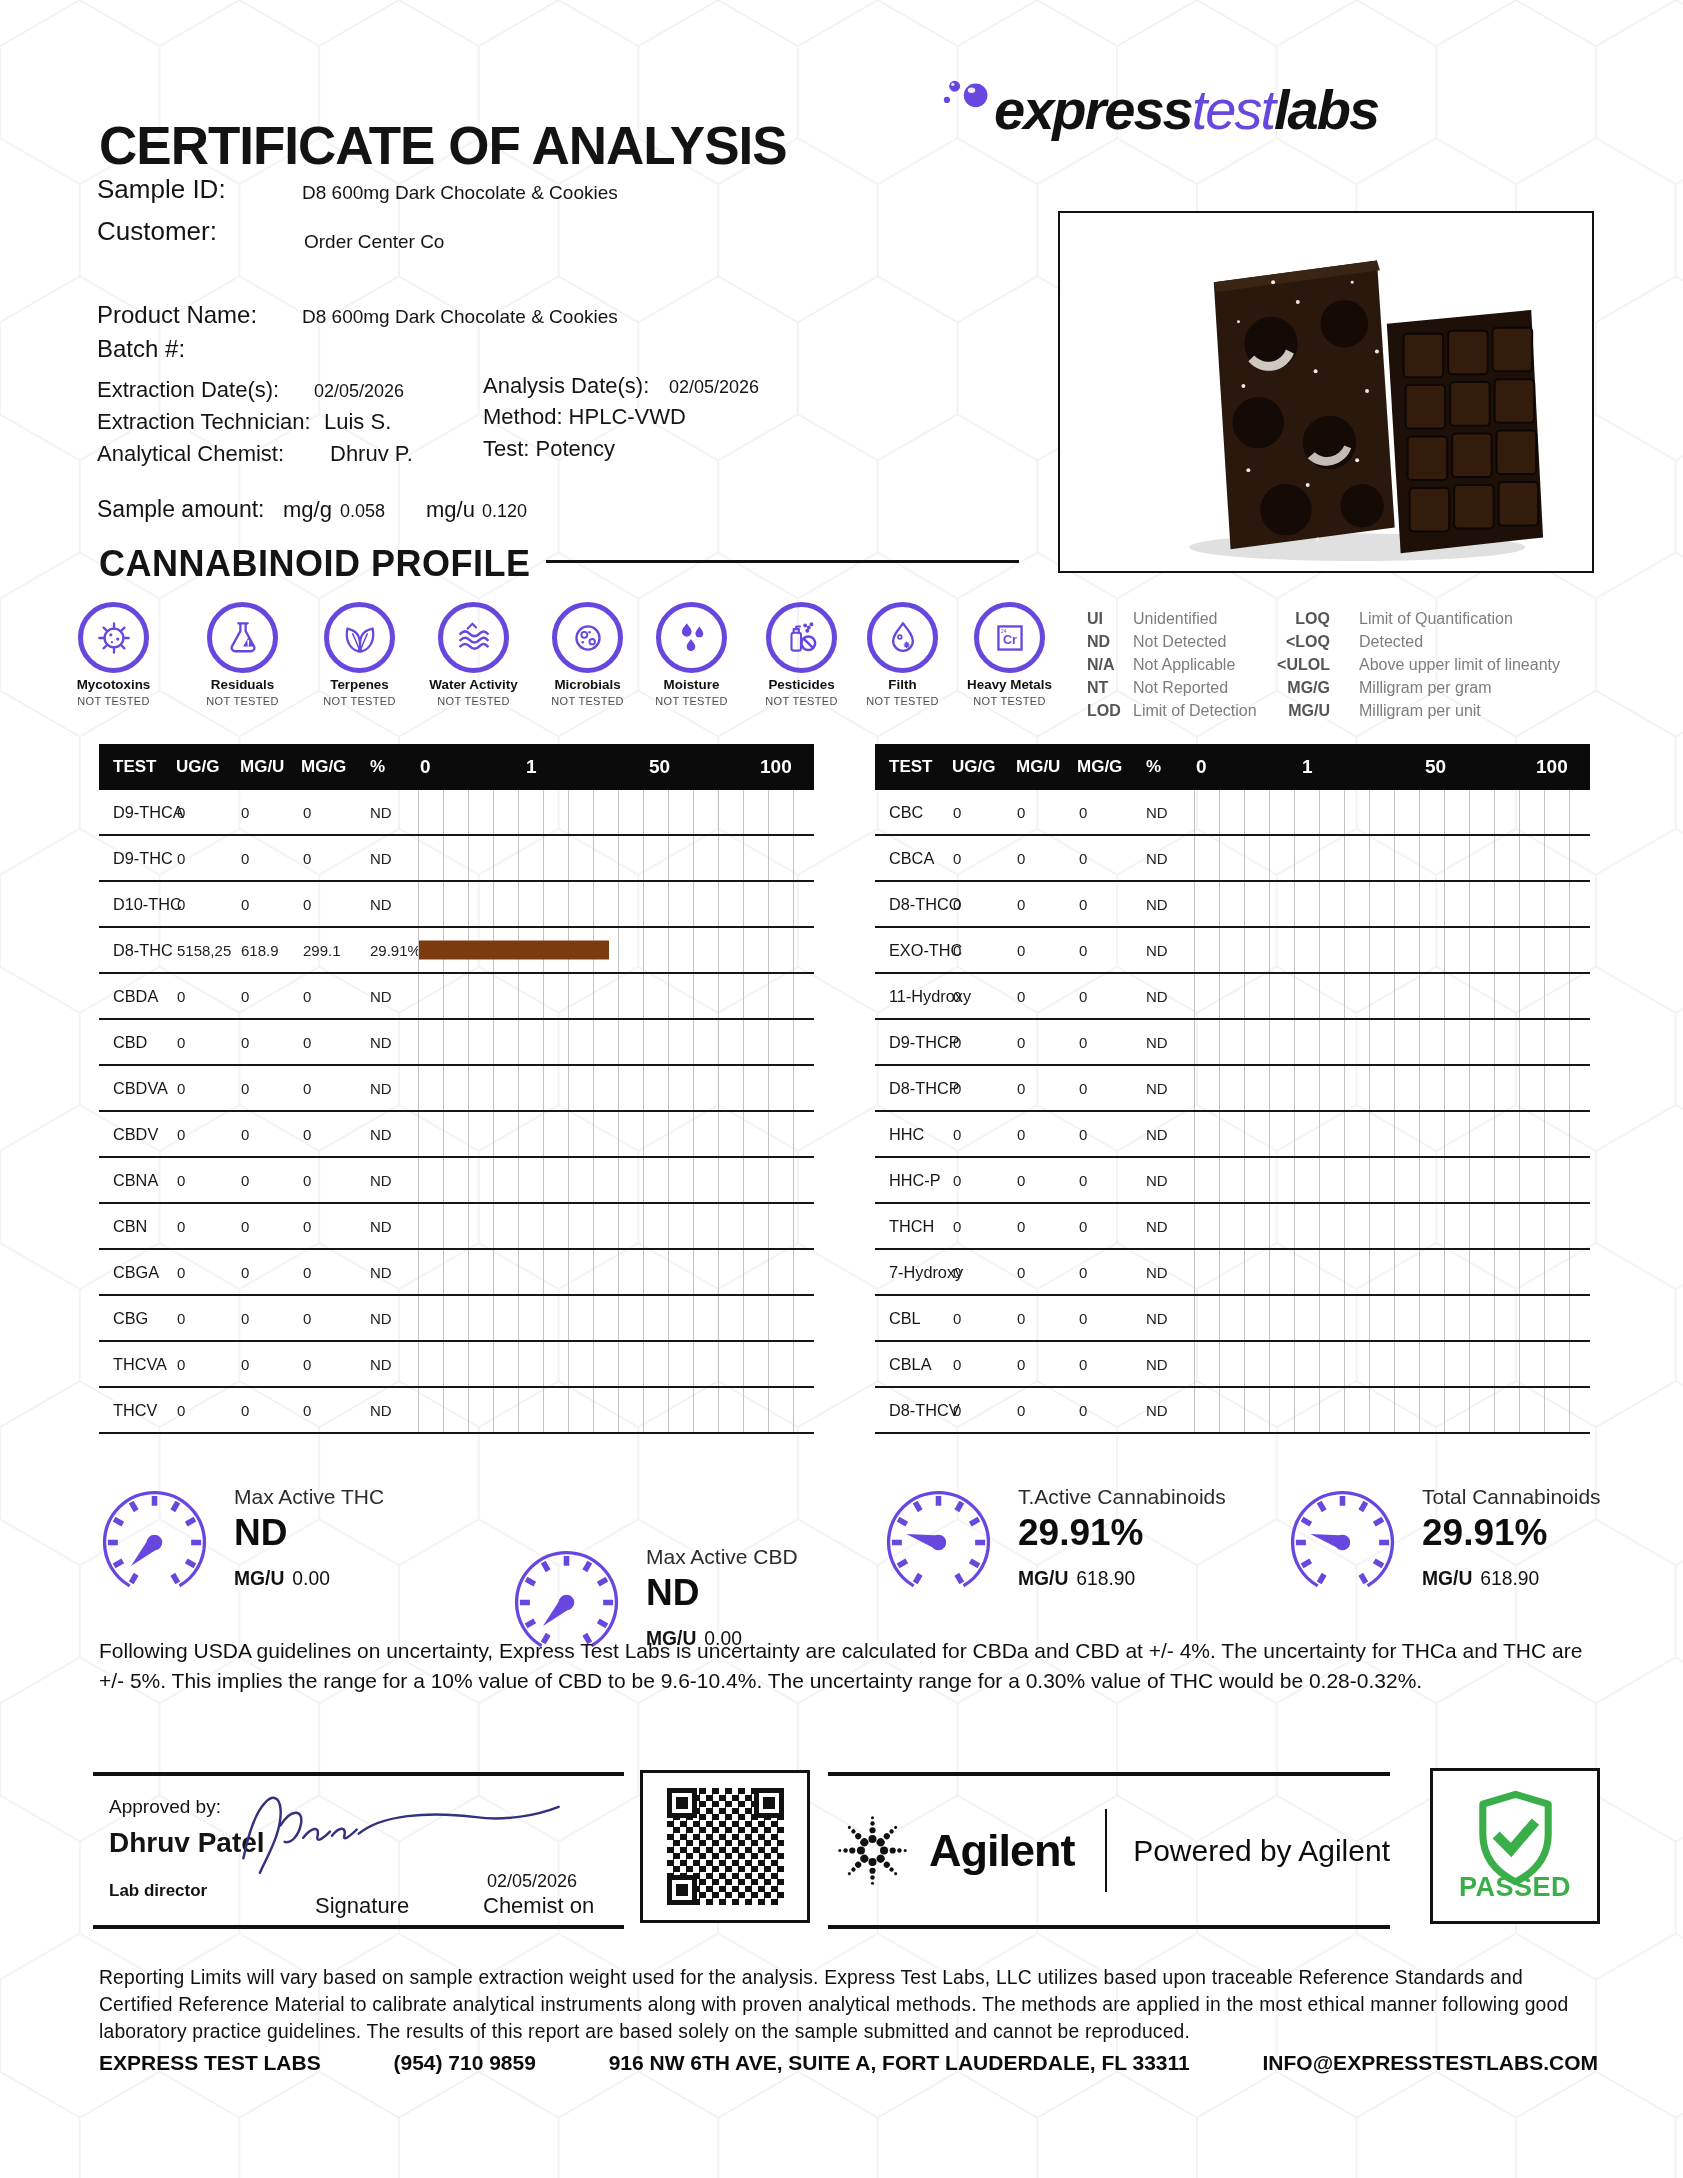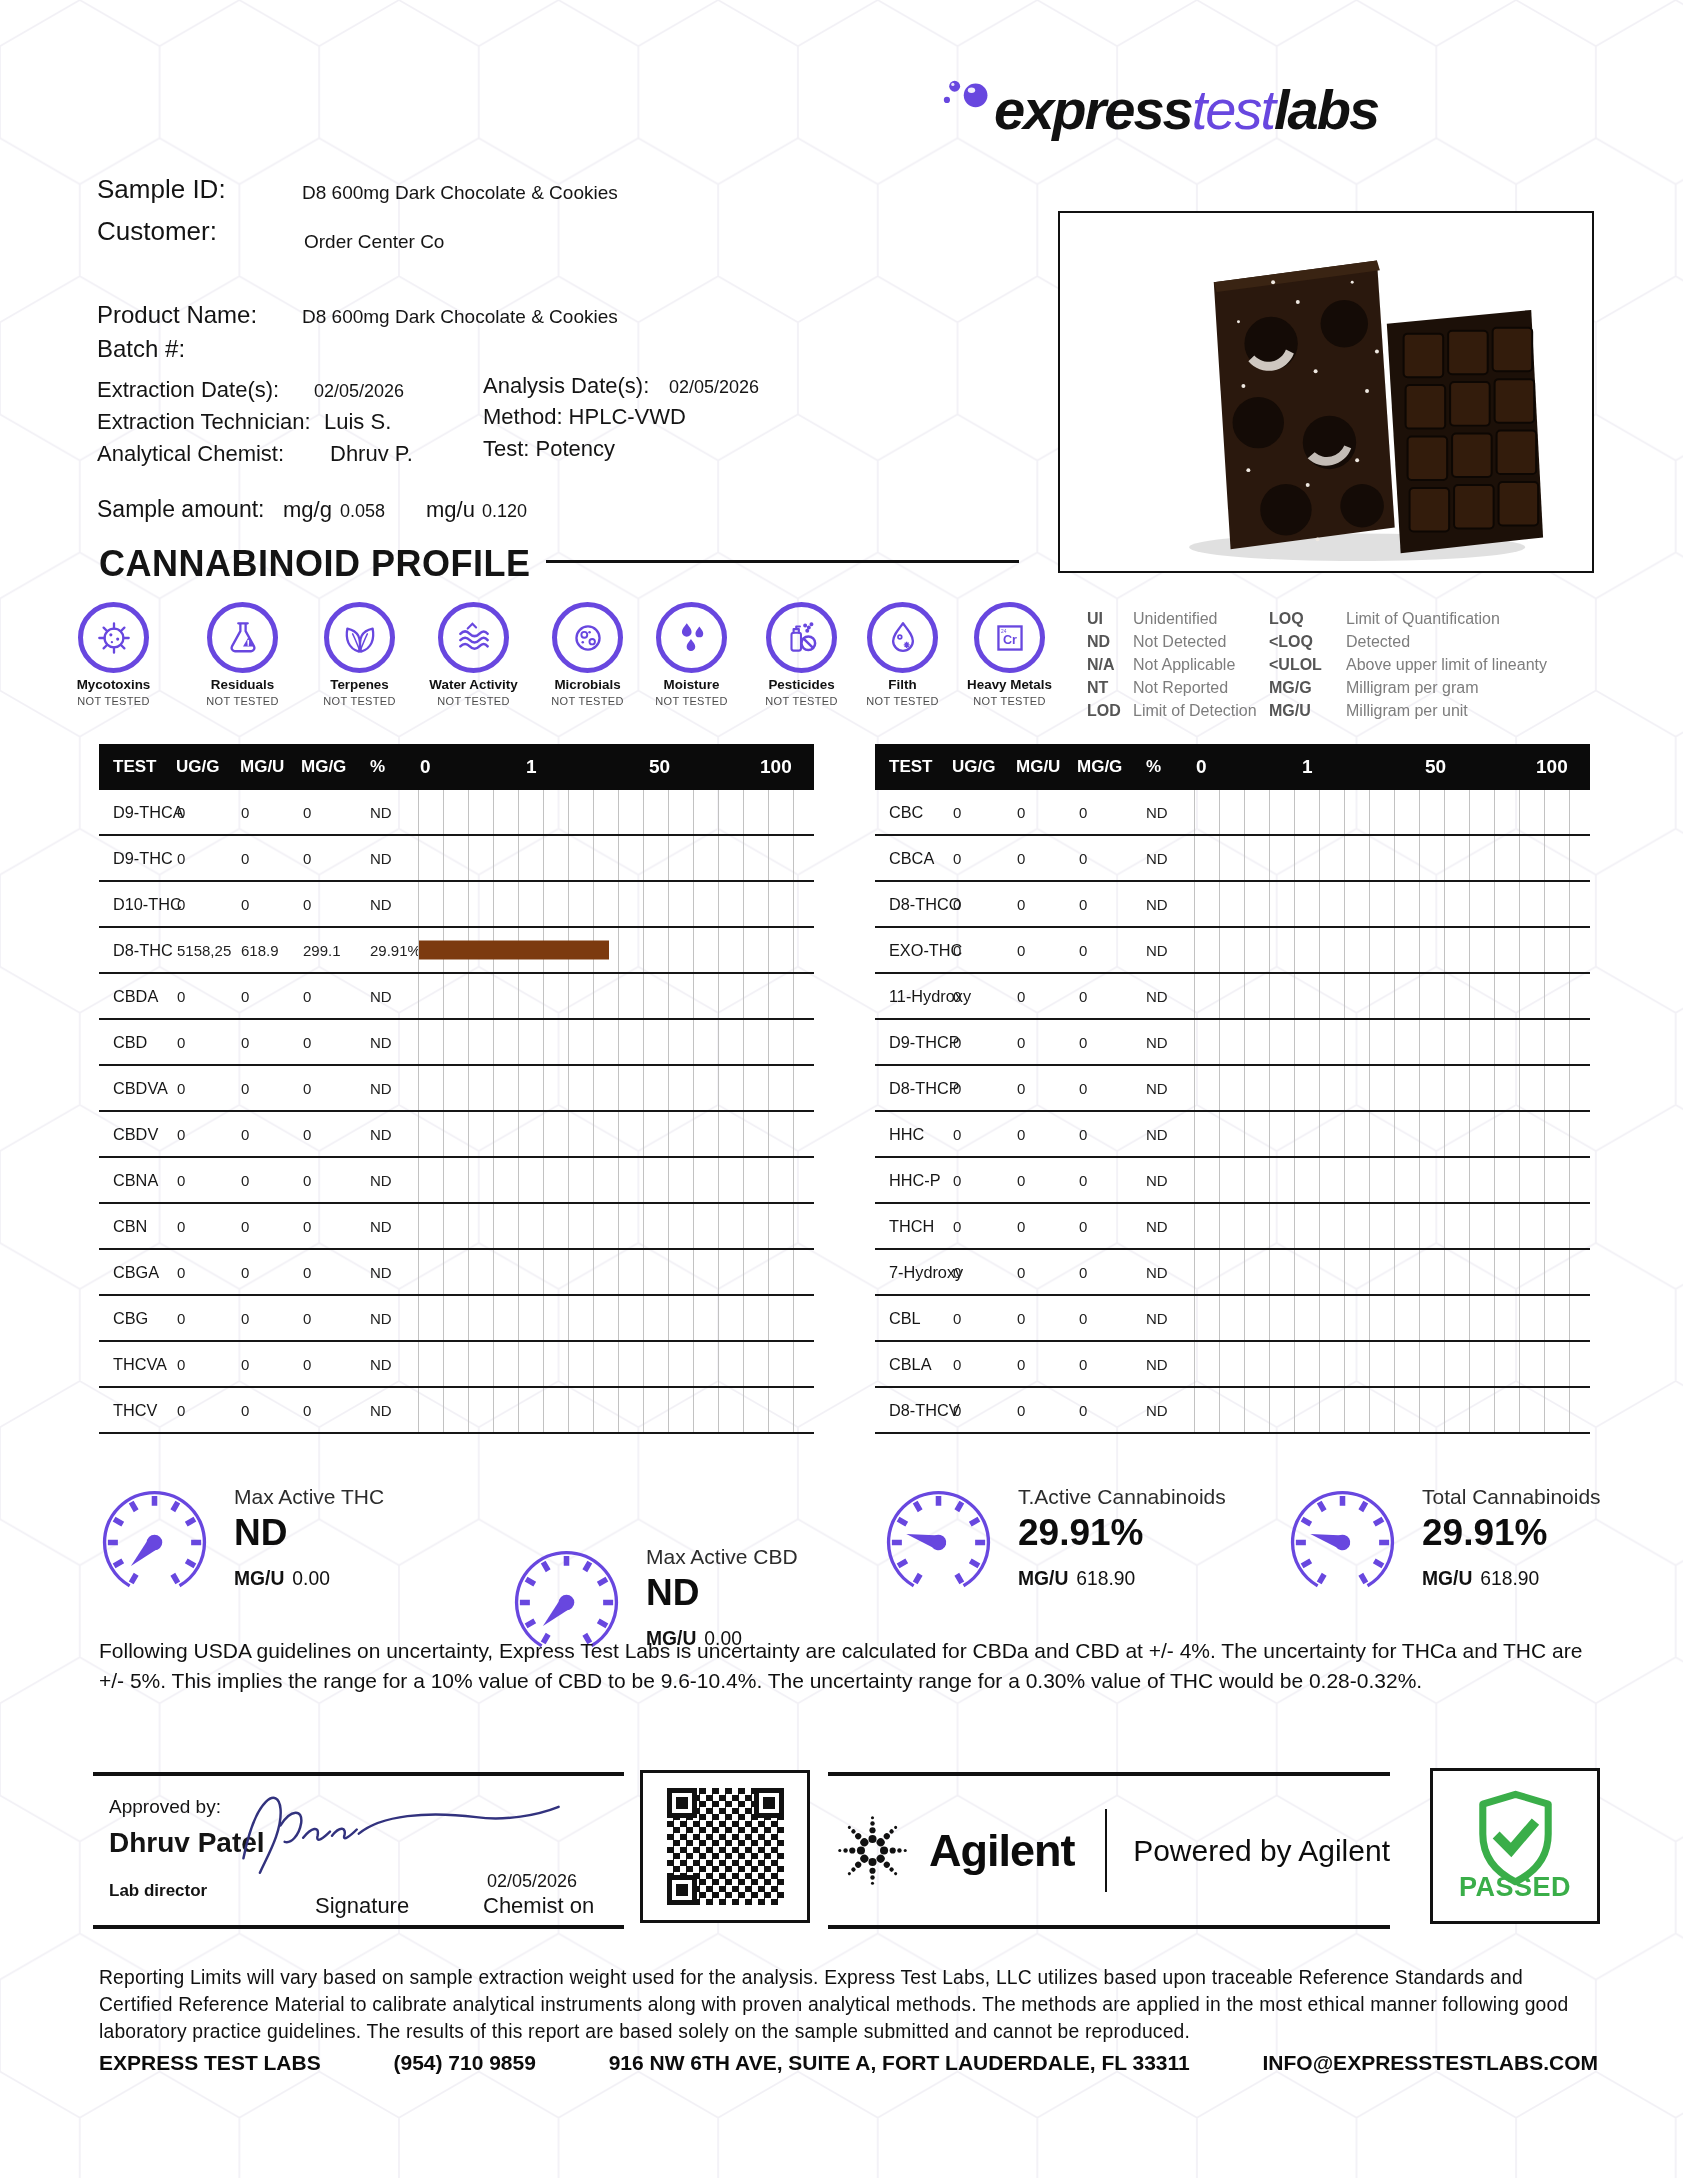--- a/index.html
+++ b/index.html
@@ -18,21 +18,21 @@
   .sect{font-size:36px;font-weight:800;letter-spacing:0.5px;}
   .sline{background:#111;height:3px;}
   .panel{text-align:center;}
   .pcirc{display:inline-flex;align-items:center;justify-content:center;width:61px;height:61px;
          border:5px solid #6847df;border-radius:50%;}
   .pcirc svg{width:42px;height:42px;}
   .pname{font-size:13.4px;font-weight:700;margin-top:4px;color:#111;}
   .pstat{font-size:11px;color:#4c4c4c;margin-top:3px;letter-spacing:0.3px;}
   .legend .lg-row{display:flex;height:23px;font-size:16px;align-items:baseline;}
   .legend .abbr{font-weight:700;color:#555;width:46px;flex:none;}
-  .legend.l2 .abbr{width:61px;padding-right:16px;}
+  .legend.l2 .abbr{width:61px;text-align:right;padding-right:29px;}
   .legend .desc{color:#7d7d7d;}
   .table{width:715px;}
   .thead{position:relative;height:46px;background:#0b0b0b;}
   .th{position:absolute;top:50%;transform:translateY(-50%);color:#fff;font-weight:700;font-size:17px;white-space:nowrap;}
   .ths{font-size:19px;}
   .trow{position:relative;height:46px;border-bottom:2px solid #161616;box-sizing:border-box;}
   .td{position:absolute;top:50%;transform:translateY(-50%);font-size:15px;color:#222;white-space:nowrap;}
   .ct{left:14px;font-size:16.3px;color:#161616;}
   .chart{position:absolute;left:319px;top:0;bottom:0;width:380px;
          background:repeating-linear-gradient(90deg,#c2c2c2 0 1px,transparent 1px 25px);}
@@ -73,20 +73,21 @@
   <svg class="bg" width="1683" height="2178" viewBox="0 0 1700 2200">
     <defs>
       <pattern id="hx" width="104" height="180" patternUnits="userSpaceOnUse" patternTransform="scale(1.55)">
         <path d="M52 0L104 30V90L52 120L0 90V30Z M52 120v60" fill="none" stroke="#eae8f0" stroke-width="1.1"></path>
       </pattern>
     </defs>
     <rect width="1700" height="2200" fill="#ffffff"></rect>
     <rect width="1700" height="2200" fill="url(#hx)" opacity="0.65"></rect>
   </svg>
 
+  <div class="abs title" style="left:99px;top:115px">CERTIFICATE OF ANALYSIS</div>
   <div class="abs logo" style="left:941px;top:77px">
     <svg class="bubbles" viewBox="0 0 56 52">
       <circle cx="38" cy="22" r="13" fill="#6847df"></circle>
       <ellipse cx="33.5" cy="16.5" rx="4" ry="3" fill="#fff" opacity="0.9"></ellipse>
       <circle cx="15" cy="12" r="6" fill="#6847df"></circle>
       <circle cx="13" cy="10" r="1.8" fill="#fff" opacity="0.85"></circle>
       <circle cx="6.5" cy="27" r="3.4" fill="#6847df"></circle>
     </svg>
     <span class="lg-ex">express</span>
       <span class="lg-test">test</span>

